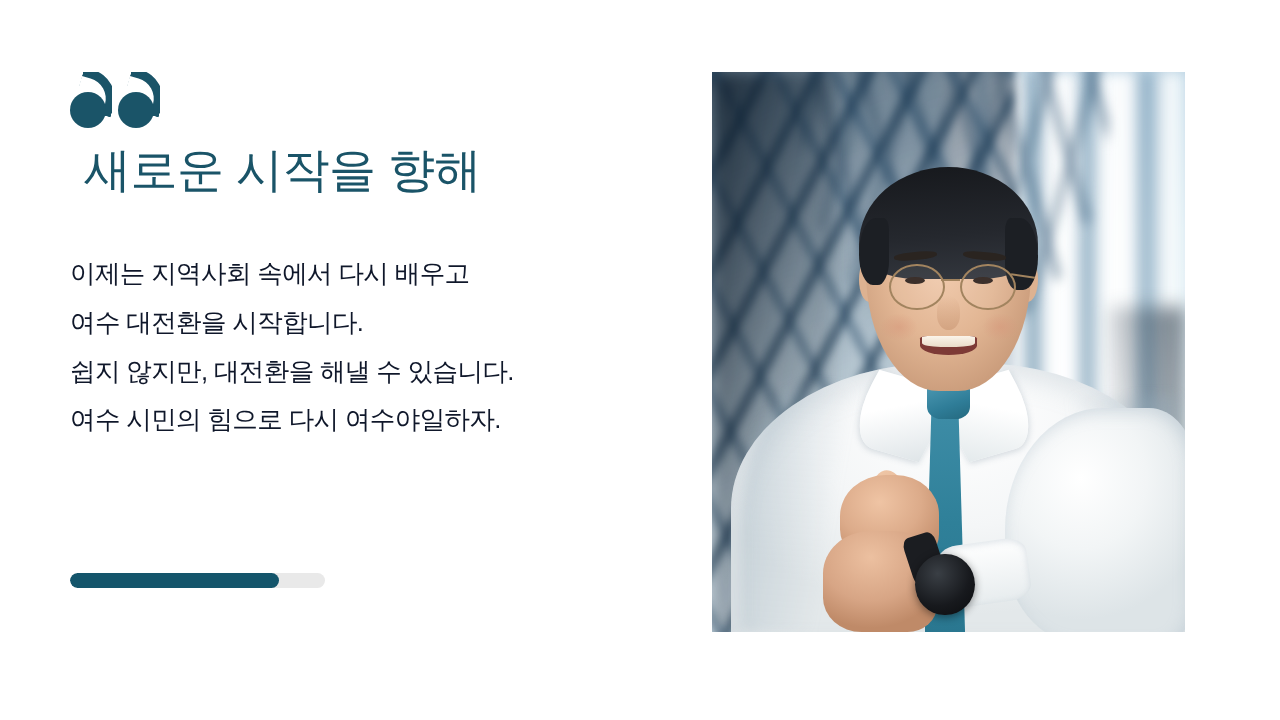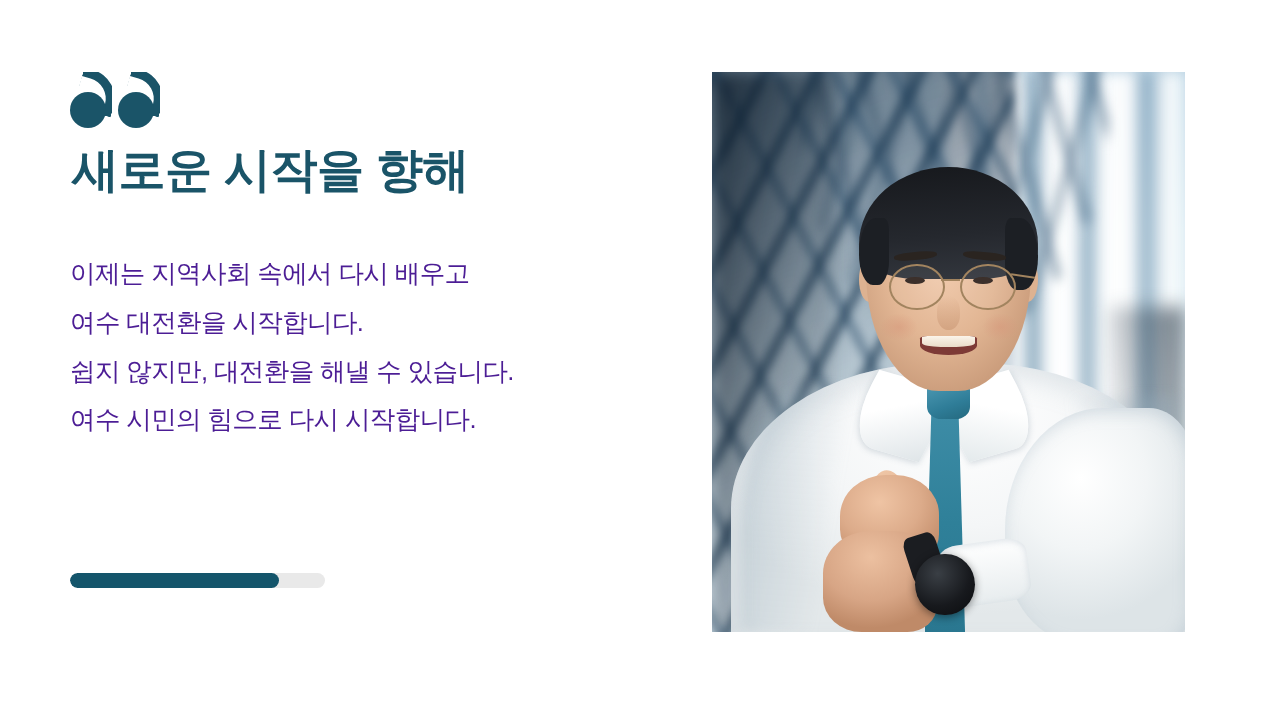--- a/index.html
+++ b/index.html
@@ -61,32 +61,32 @@
     width: 30px;
     height: 32px;
     border-top: 9px solid #1A5468;
     border-right: 9px solid #1A5468;
     border-top-right-radius: 30px;
     transform: rotate(16deg);
   }
 
   .headline {
     font-size: 47px;
-    font-weight: 700;
+    font-weight: 400;
     line-height: 1.12;
     letter-spacing: -0.5px;
     color: #1A5468;
-    margin: 0 0 52px 2px;
+    margin: 0 0 52px 14px;
     white-space: nowrap;
   }
 
   .body-copy {
     font-size: 25.5px;
     line-height: 1.92;
-    color: #4c1d95;
+    color: #0f172a;
     letter-spacing: -0.6px;
     margin: 0 0 42px 0;
   }
   .body-copy .line {
     display: block;
     white-space: nowrap;
   }
 
   
   .progress-track {
@@ -545,21 +545,21 @@
         <span class="ball"></span>
       </span>
     </div>
 
     <h1 class="headline">새로운 시작을 향해</h1>
 
     <div class="body-copy">
       <span class="line">이제는 지역사회 속에서 다시 배우고</span>
       <span class="line">여수 대전환을 시작합니다.</span>
       <span class="line">쉽지 않지만, 대전환을 해낼 수 있습니다.</span>
-      <span class="line">여수 시민의 힘으로 다시 시작합니다.</span>
+      <span class="line">여수 시민의 힘으로 다시 여수야일하자.</span>
     </div>
   </div>
 
   <div class="progress-track">
     <div class="progress-fill" id="progress-fill" style="width: 82%;"></div>
   </div>
 
 
   <div class="photo">
     <div class="photo-inner">

